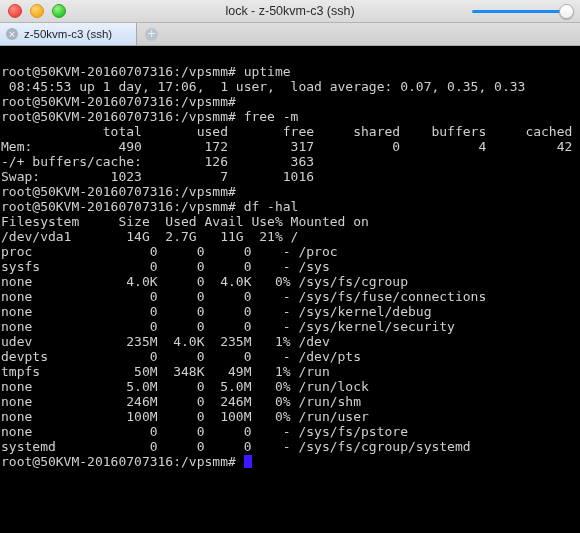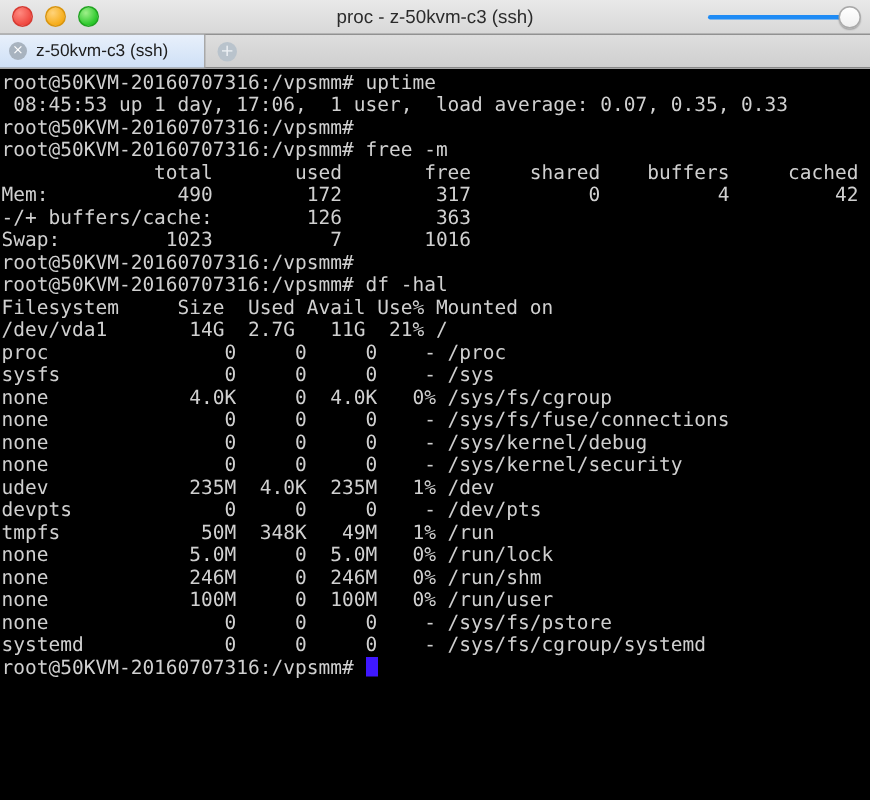--- a/index.html
+++ b/index.html
@@ -142,21 +142,21 @@
   }
 
   
   .terminal {
     flex: 1 1 auto;
     background: #000;
     color: #d0d0d0;
     font-family: "DejaVu Sans Mono", monospace;
     font-size: 13px;
     line-height: 15px;
-    padding: 2px 0 0 1px;
+    padding: 18px 0 0 1px;
     white-space: pre;
     overflow: hidden;
     letter-spacing: 0px;
   }
   .line {
     height: 15px;
     white-space: pre;
   }
   .cursor {
     display: inline-block;
@@ -170,21 +170,21 @@
 <body>
 
 <div class="window">
 
   <div class="titlebar">
     <div class="traffic">
       <span class="light close"></span>
       <span class="light min"></span>
       <span class="light max"></span>
     </div>
-    <div class="window-title">proc - z-50kvm-c3 (ssh)</div>
+    <div class="window-title">lock - z-50kvm-c3 (ssh)</div>
     <div class="slider">
       <div class="slider-track"></div>
       <div class="slider-knob"></div>
     </div>
   </div>
 
   <div class="tabbar">
     <div class="tab">
       <span class="tab-close">×</span>
       <span>z-50kvm-c3 (ssh)</span>

